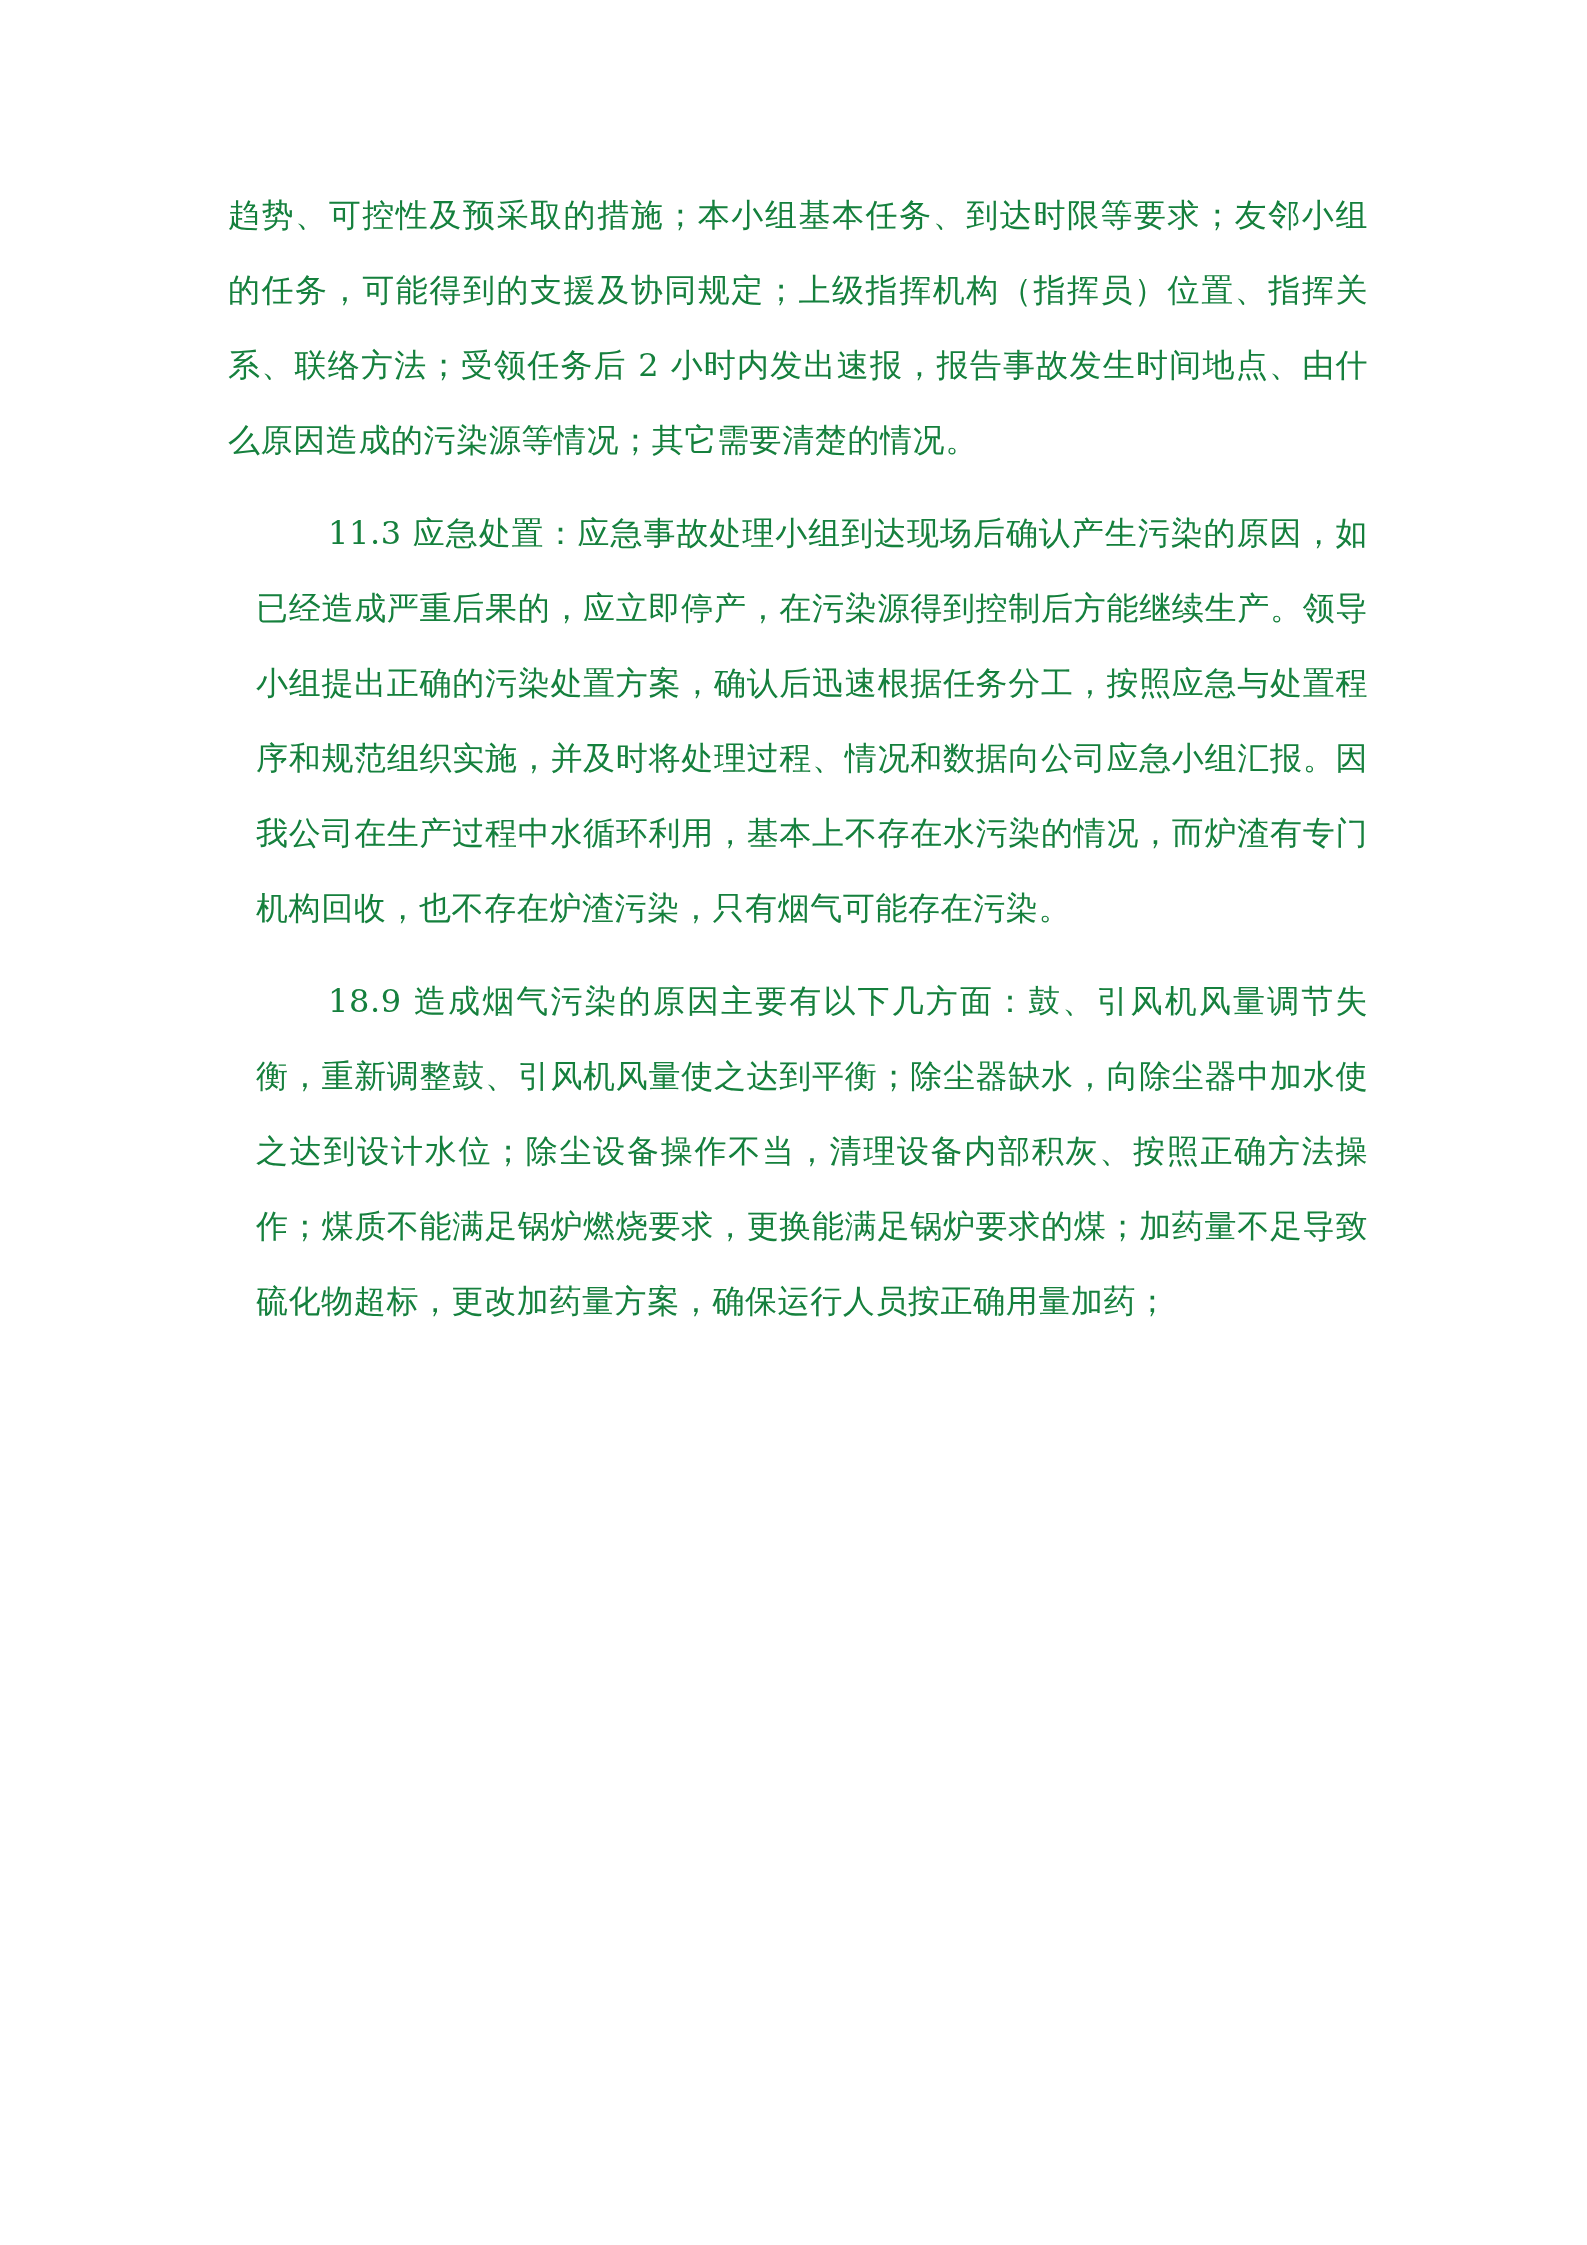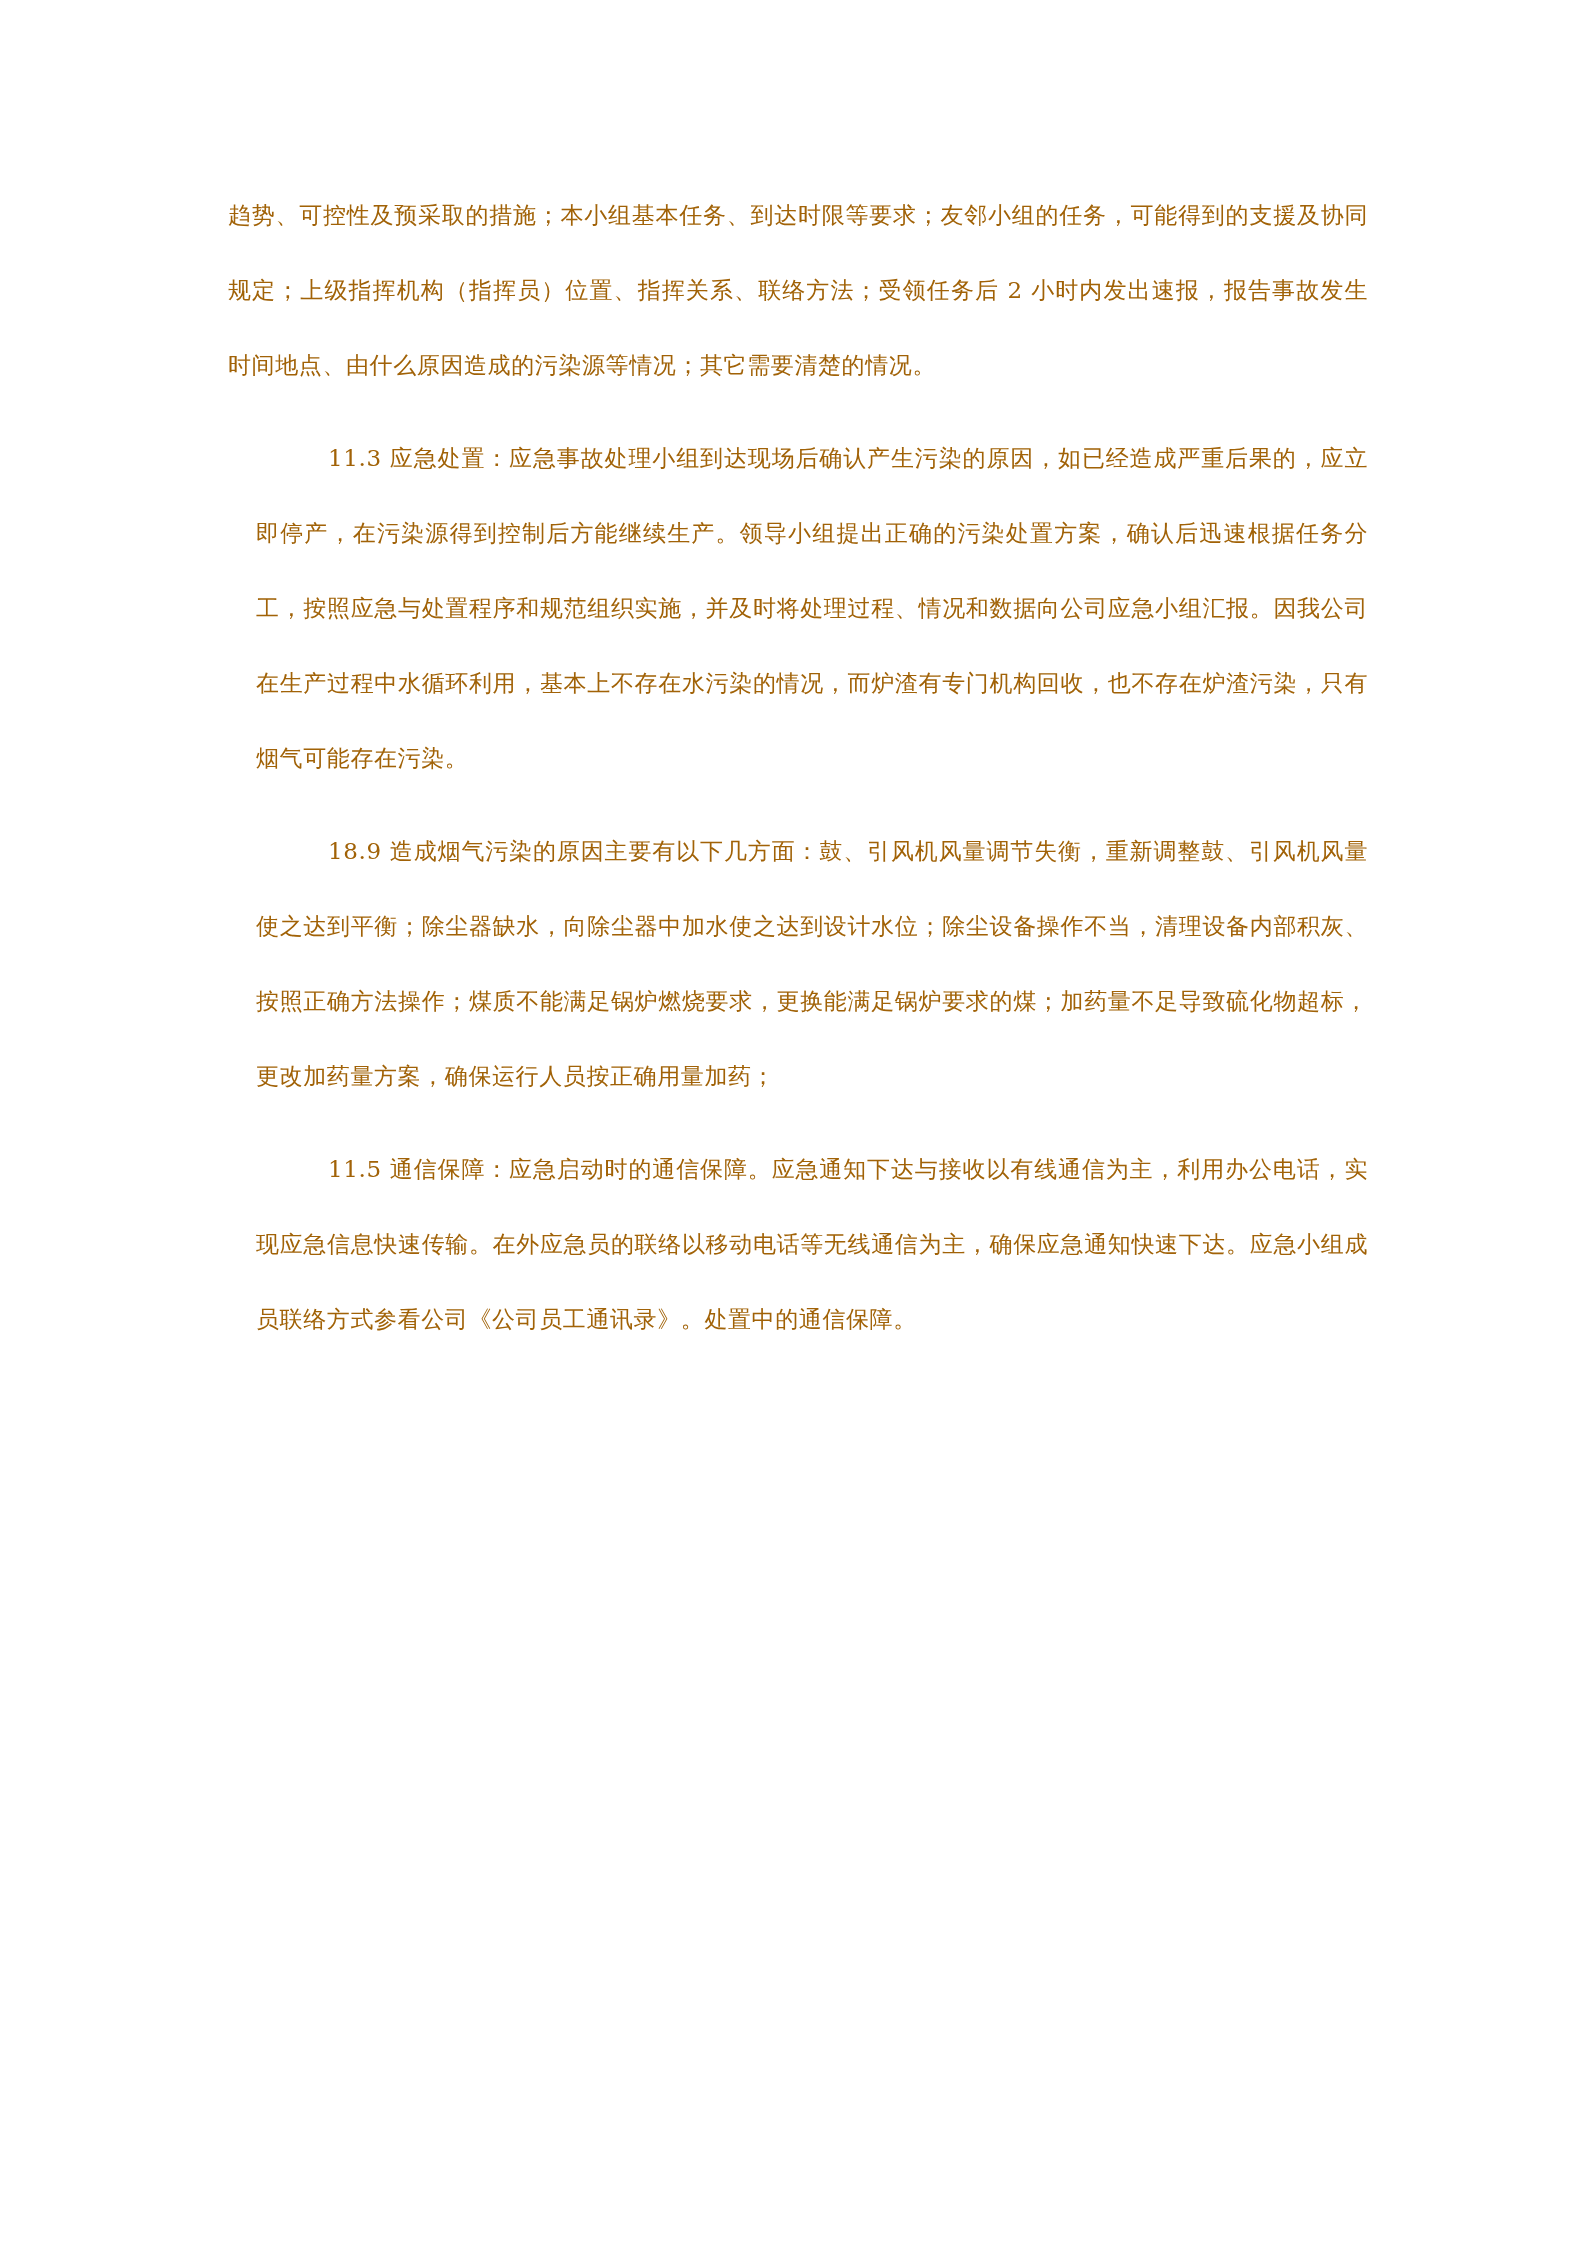--- a/index.html
+++ b/index.html
@@ -18,23 +18,23 @@
     box-sizing: border-box;
   }
   .content {
     position: absolute;
     left: 228px;
     top: 178px;
     width: 1140px;
   }
   .para {
     font-family: "DejaVu Serif", "Liberation Serif", serif;
-    font-size: 23px;
+    font-size: 32px;
     line-height: 75px;
-    color: #a16207;
+    color: #15803d;
     text-align: justify;
     text-justify: inter-ideograph;
     letter-spacing: 0.6px;
     margin: 0 0 18px 0;
     word-break: break-all;
   }
   .para.indent {
     text-indent: 72px;
     margin-left: 28px;
   }
@@ -43,15 +43,14 @@
   }
 </style>
 </head>
 <body>
 
 <div class="page">
   <div class="content">
     <p class="para">趋势、可控性及预采取的措施；本小组基本任务、到达时限等要求；友邻小组的任务，可能得到的支援及协同规定；上级指挥机构（指挥员）位置、指挥关系、联络方法；受领任务后 2 小时内发出速报，报告事故发生时间地点、由什么原因造成的污染源等情况；其它需要清楚的情况。</p>
     <p class="para indent">11.3 应急处置：应急事故处理小组到达现场后确认产生污染的原因，如已经造成严重后果的，应立即停产，在污染源得到控制后方能继续生产。领导小组提出正确的污染处置方案，确认后迅速根据任务分工，按照应急与处置程序和规范组织实施，并及时将处理过程、情况和数据向公司应急小组汇报。因我公司在生产过程中水循环利用，基本上不存在水污染的情况，而炉渣有专门机构回收，也不存在炉渣污染，只有烟气可能存在污染。</p>
     <p class="para indent">18.9 造成烟气污染的原因主要有以下几方面：鼓、引风机风量调节失衡，重新调整鼓、引风机风量使之达到平衡；除尘器缺水，向除尘器中加水使之达到设计水位；除尘设备操作不当，清理设备内部积灰、按照正确方法操作；煤质不能满足锅炉燃烧要求，更换能满足锅炉要求的煤；加药量不足导致硫化物超标，更改加药量方案，确保运行人员按正确用量加药；</p>
-    <p class="para indent">11.5 通信保障：应急启动时的通信保障。应急通知下达与接收以有线通信为主，利用办公电话，实现应急信息快速传输。在外应急员的联络以移动电话等无线通信为主，确保应急通知快速下达。应急小组成员联络方式参看公司《公司员工通讯录》。处置中的通信保障。</p>
   </div>
 </div>
 
 </body></html>

